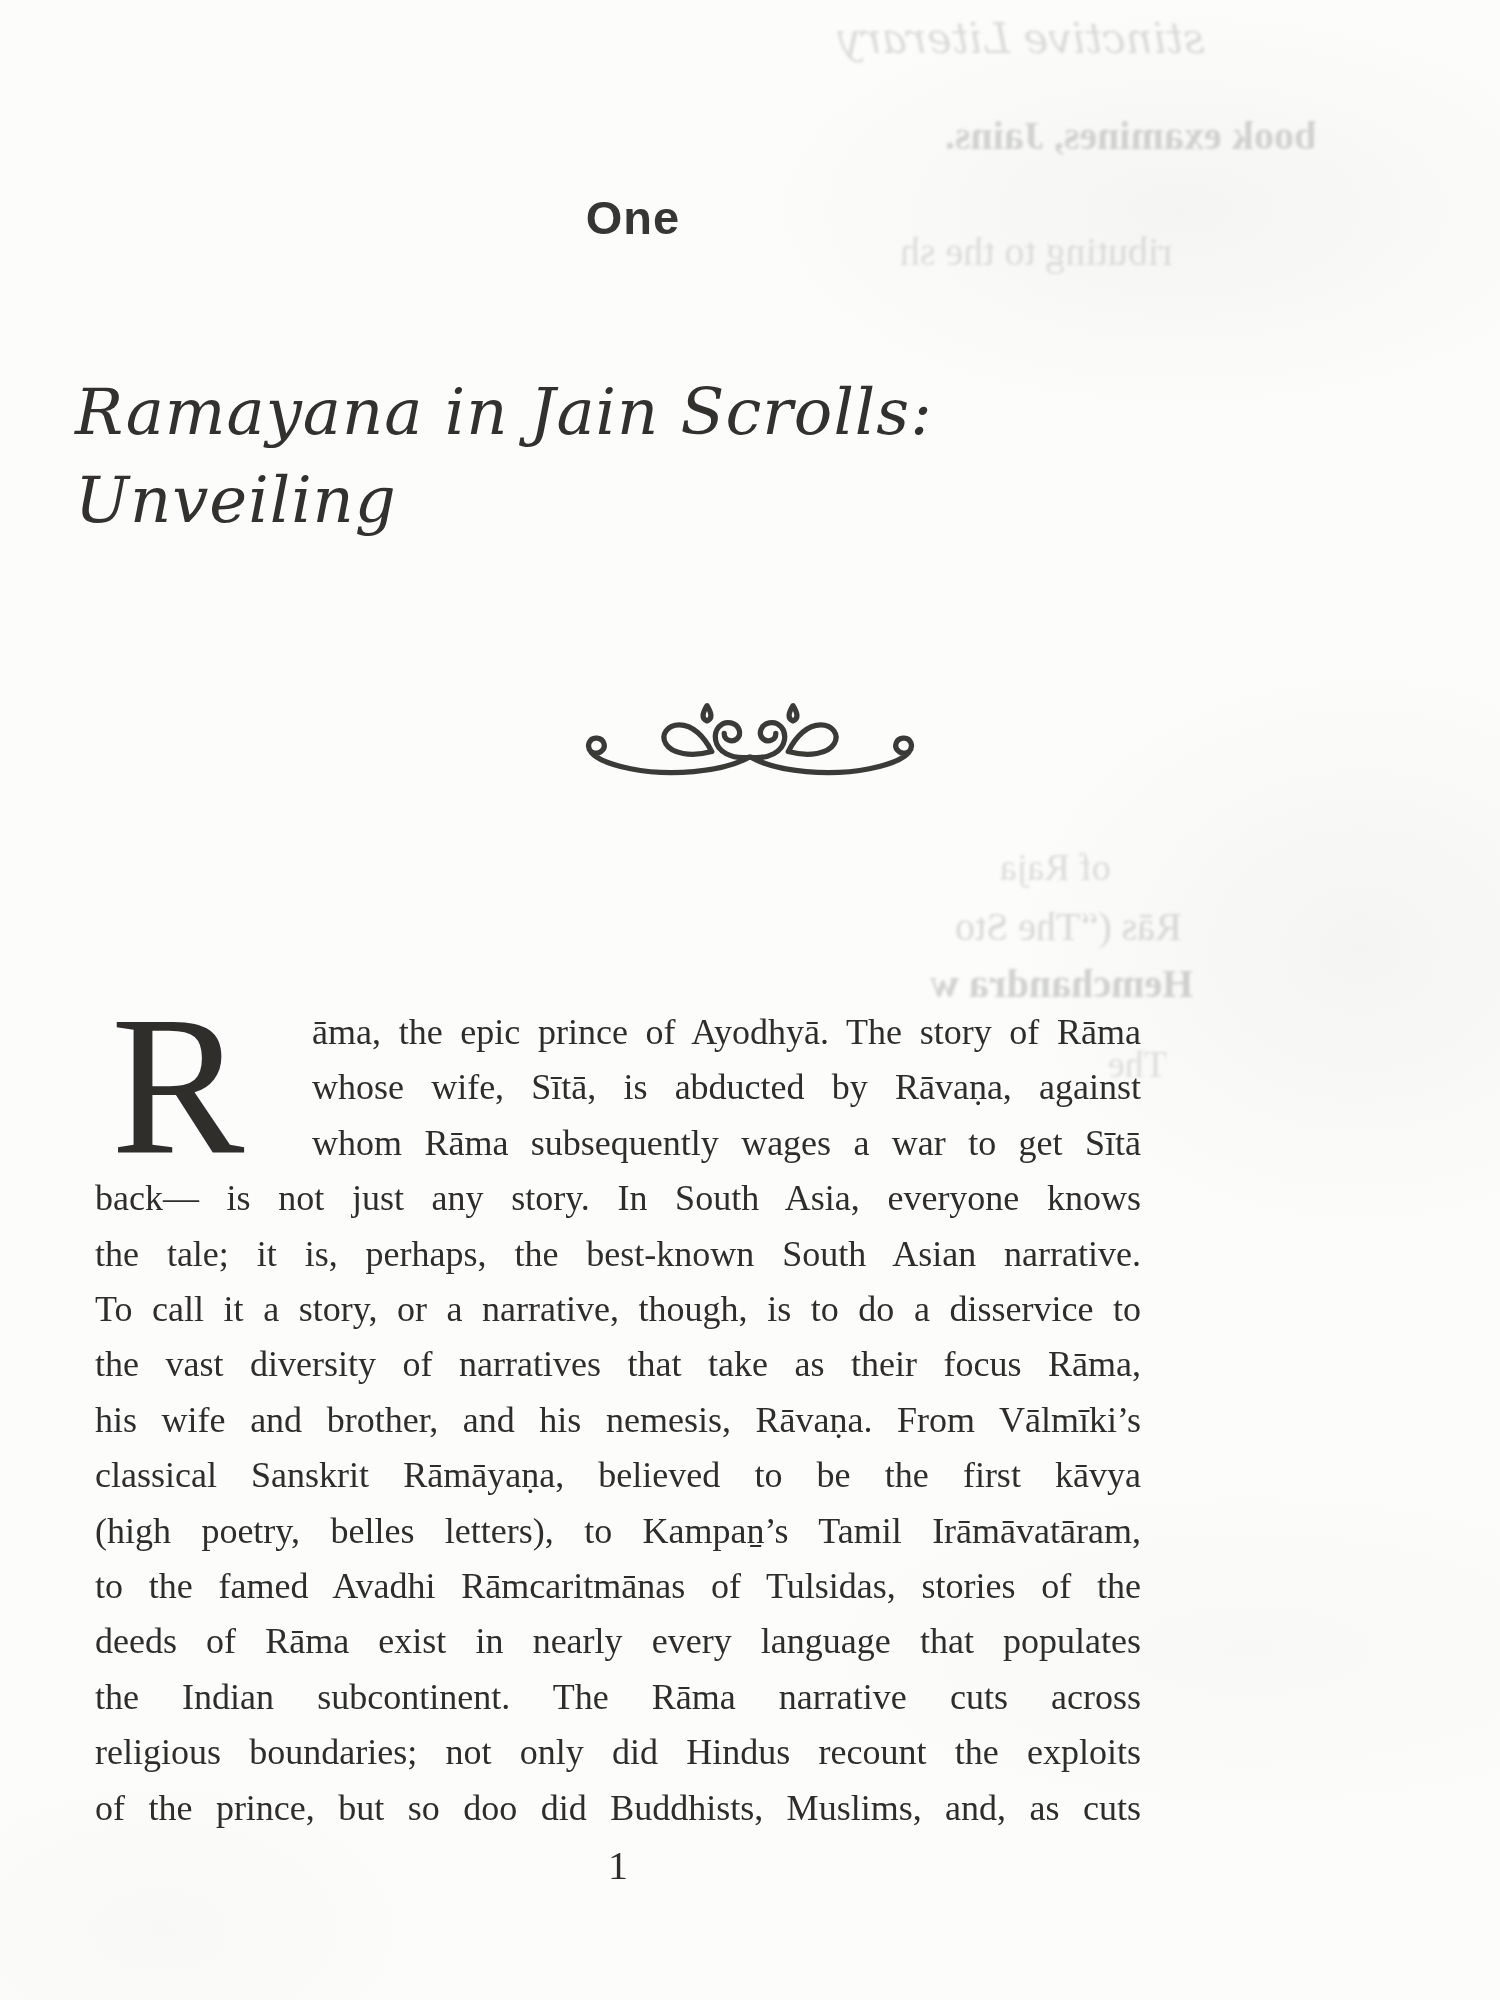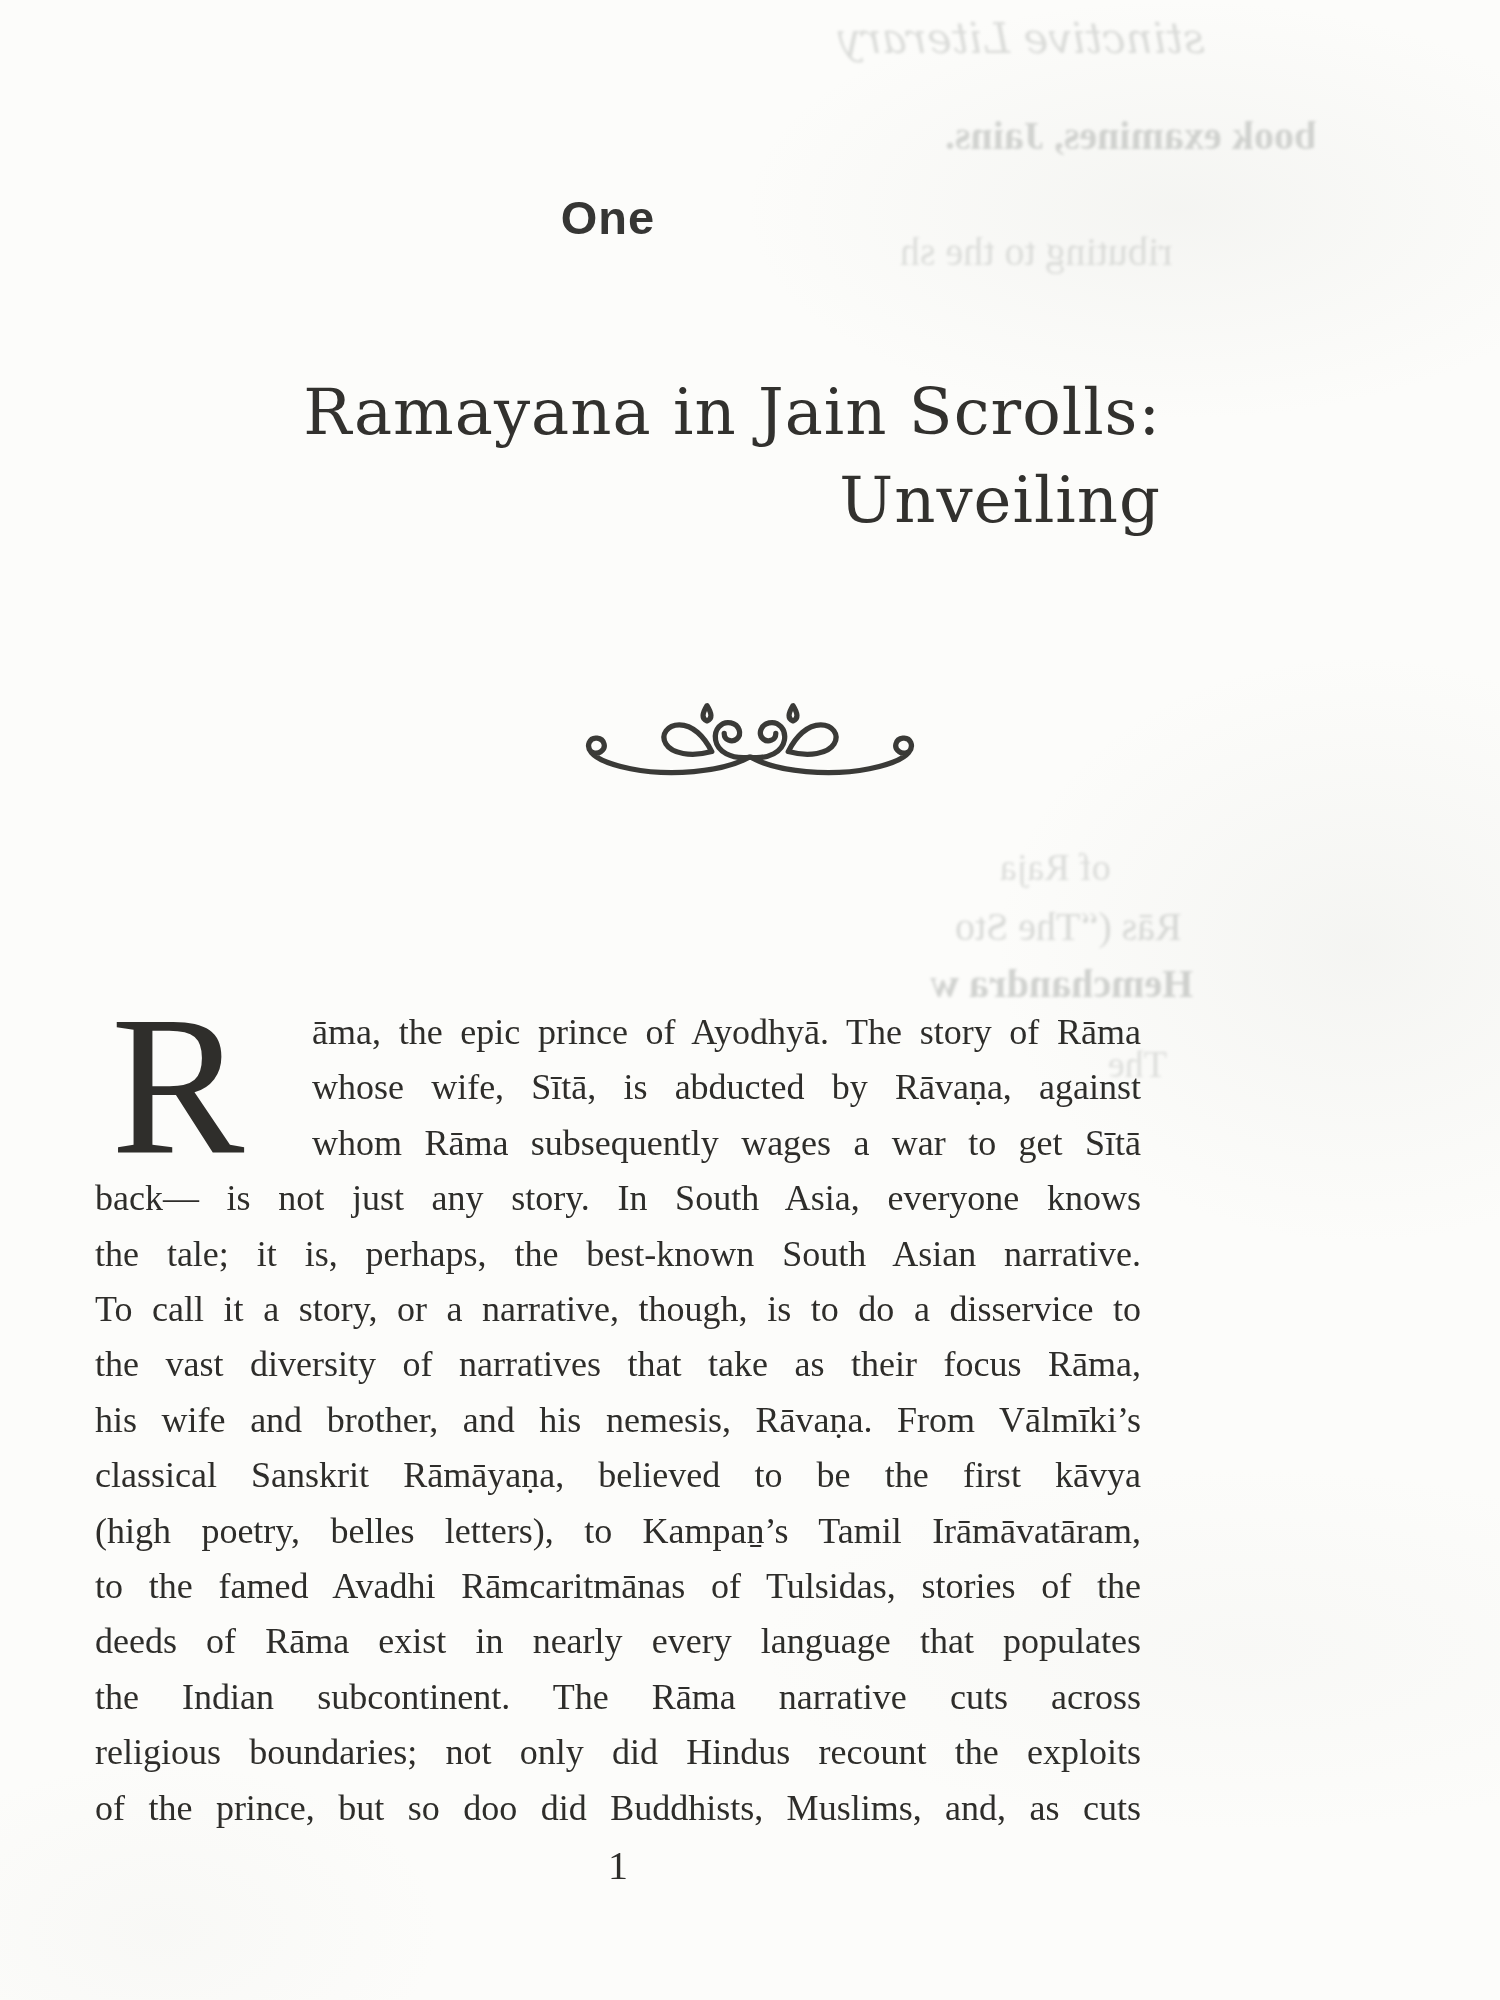--- a/index.html
+++ b/index.html
@@ -14,33 +14,34 @@
     background:
       radial-gradient(620px 300px at 1180px 210px, rgba(210,212,206,.18), rgba(210,212,206,0) 70%),
       radial-gradient(520px 420px at 1360px 950px, rgba(205,207,201,.16), rgba(205,207,201,0) 70%),
       radial-gradient(700px 260px at 1250px 1650px, rgba(214,215,210,.10), rgba(214,215,210,0) 70%),
       radial-gradient(400px 240px at 160px 1930px, rgba(214,215,210,.10), rgba(214,215,210,0) 70%),
       #fcfcfa;
     color:#2e2d2a;
   }
   .chapter-number{
     position:absolute;
-    top:190px; left:85px; width:1046px;
+    top:190px; left:110px; width:1046px;
     text-align:center;
     font-family:"Liberation Sans","DejaVu Sans",sans-serif;
     font-weight:bold;
     font-size:47px;
     letter-spacing:1px;
     color:#363634;
   }
   .chapter-title{
     position:absolute;
     top:368px; left:75px; width:1086px;
-    text-align:right;
+    text-align:left;
     font-family:"DejaVu Serif",serif;
+    font-style:italic;
     font-size:64px;
     line-height:88px;
     color:#32312e;
     letter-spacing:1px;
   }
   .ornament{
     position:absolute;
     top:698px; left:578px;
     width:344px; height:88px;
   }

